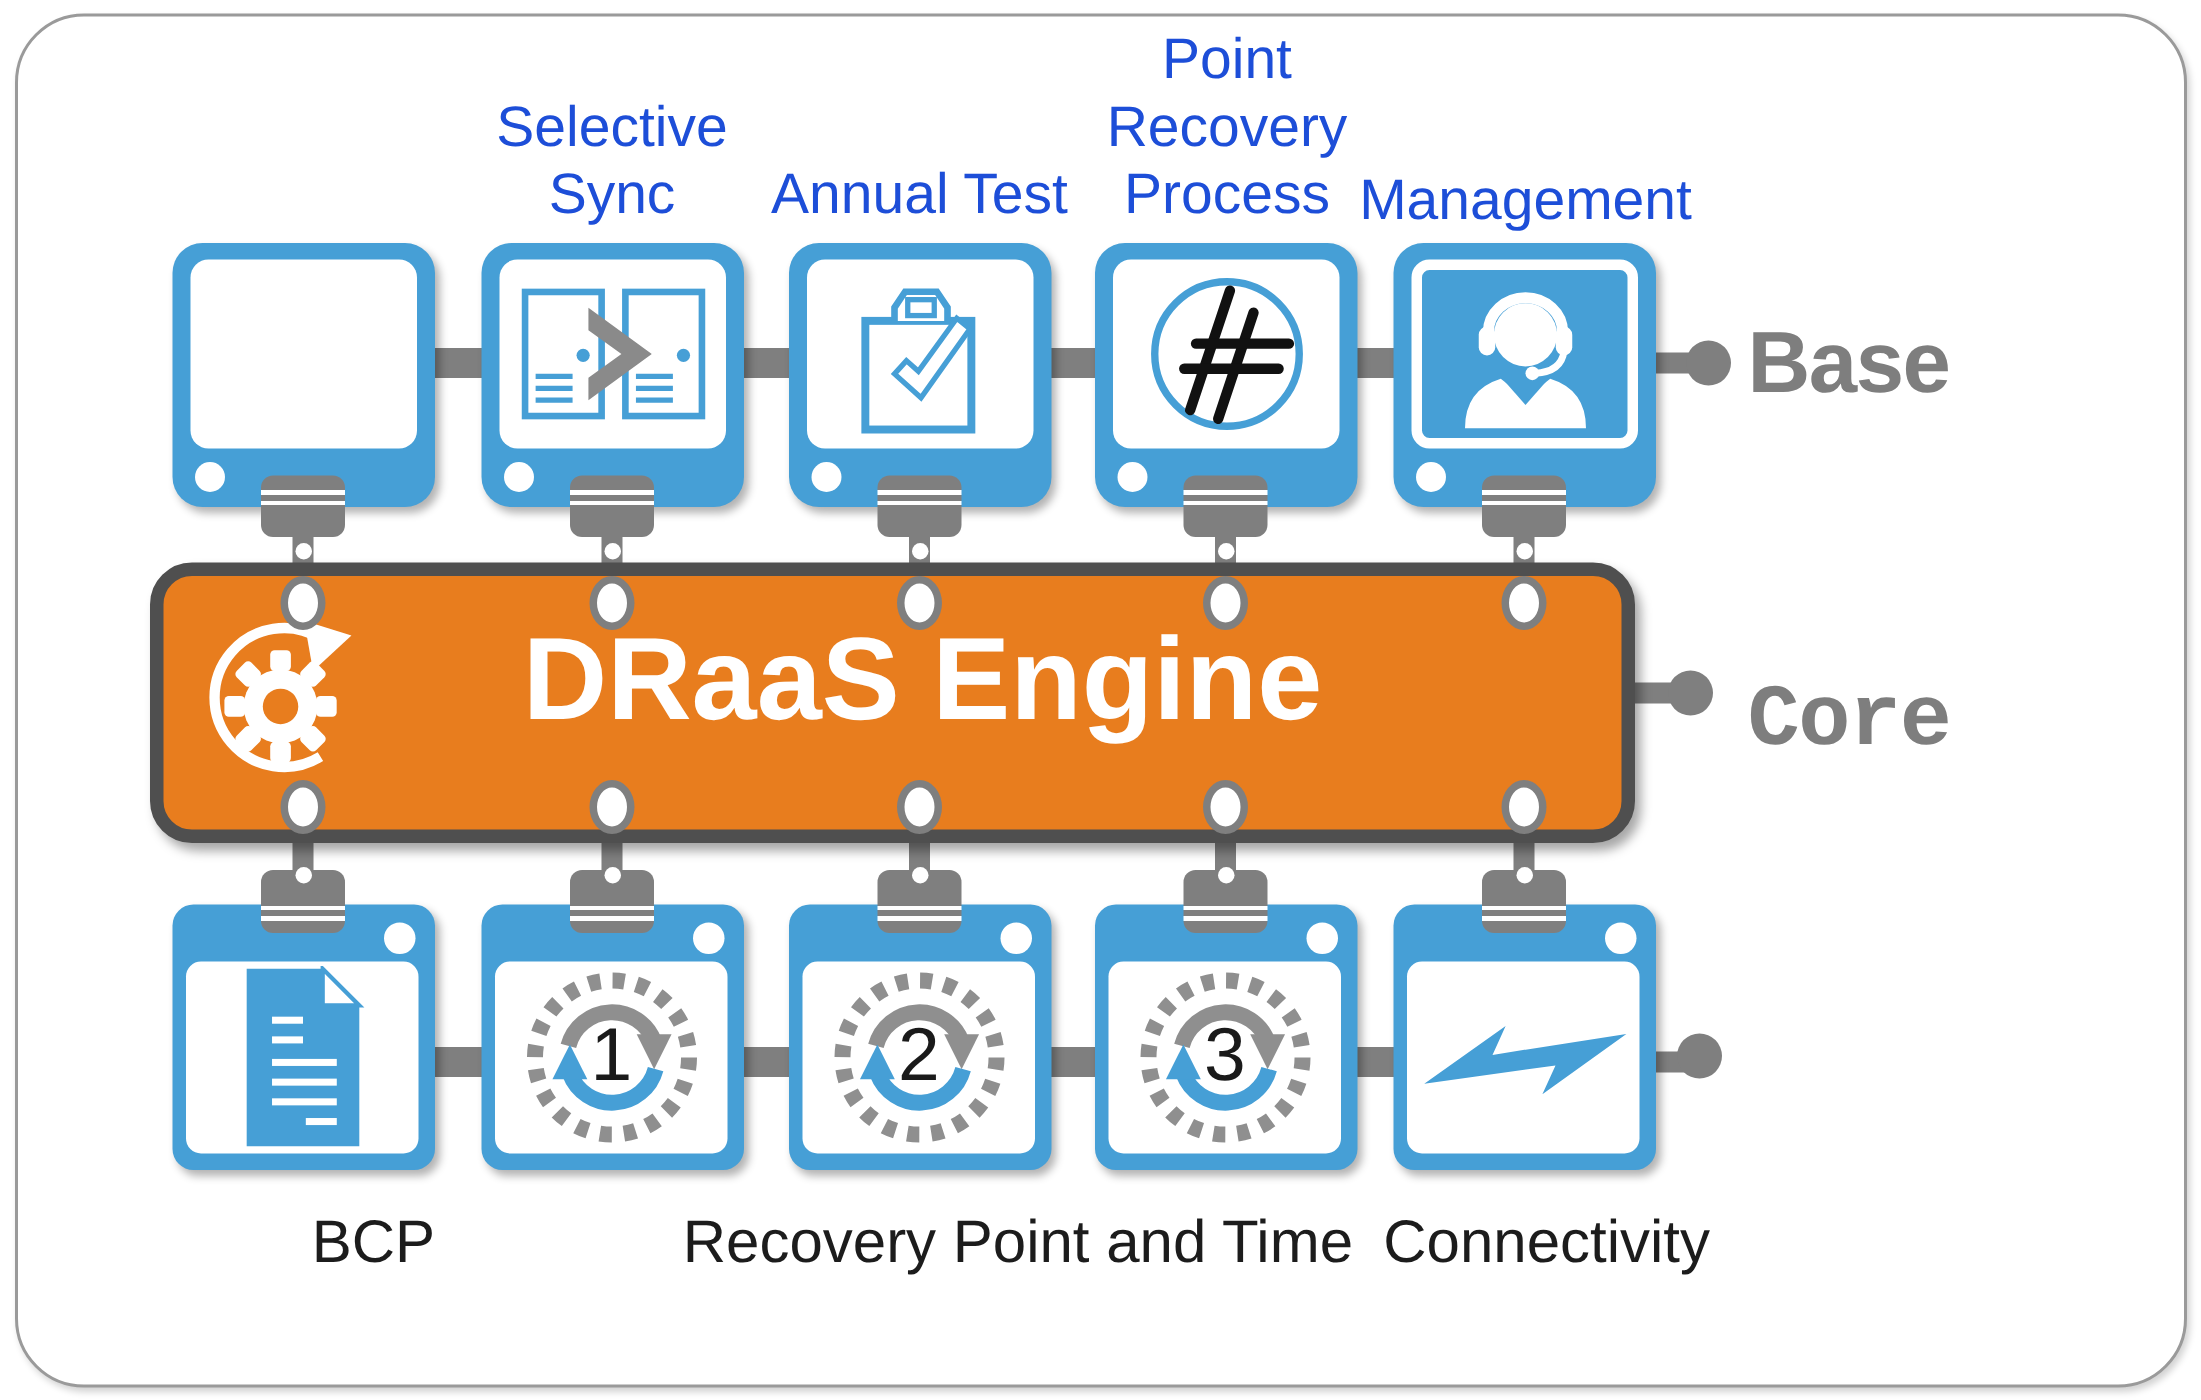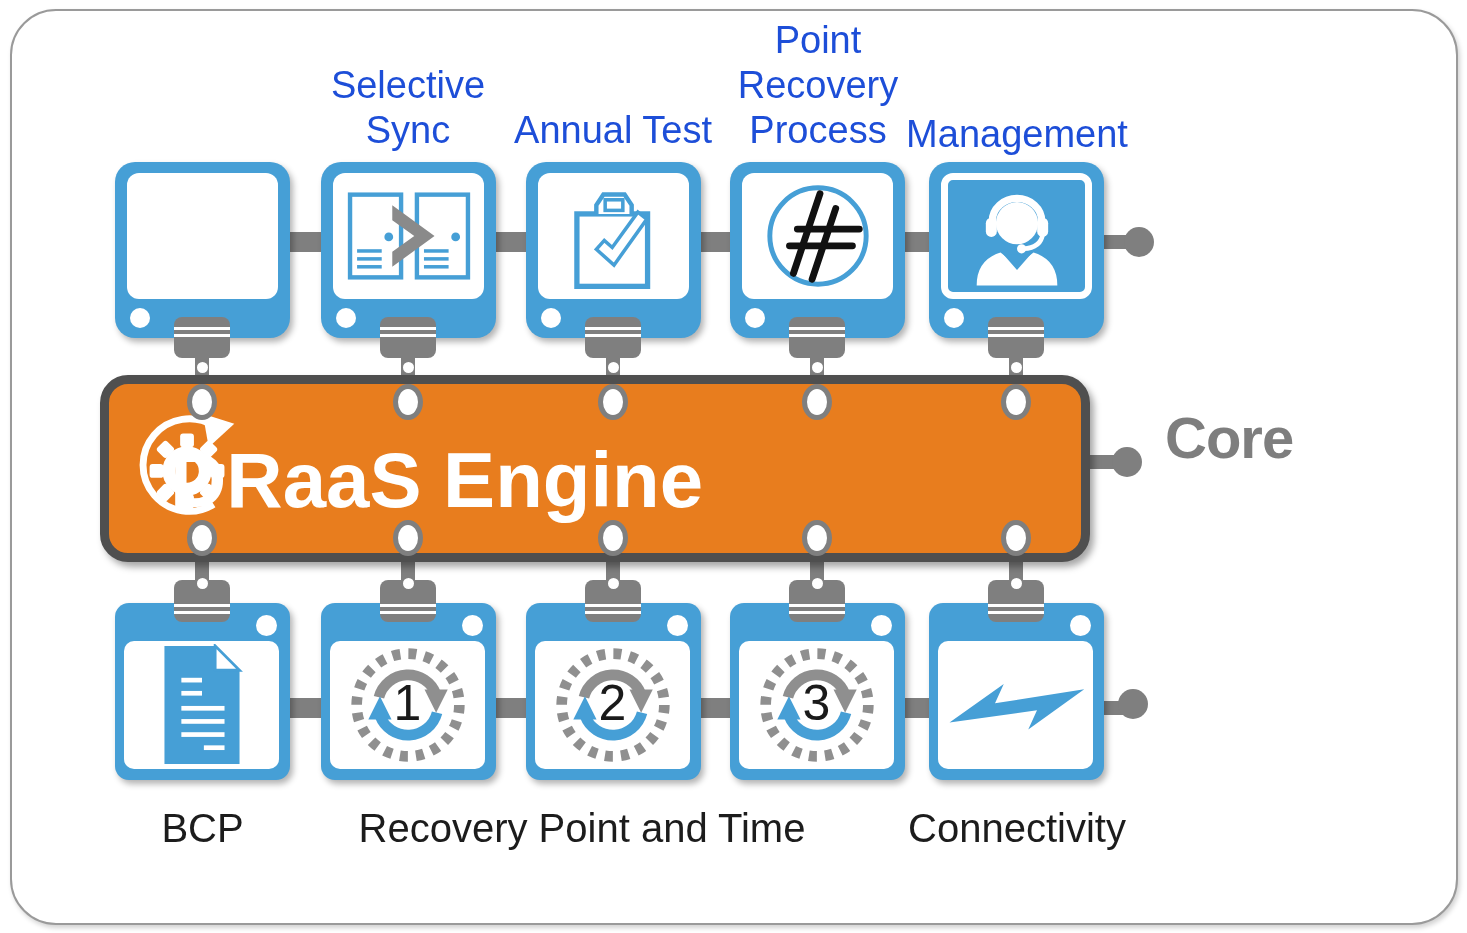--- a/index.html
+++ b/index.html
@@ -26,41 +26,41 @@
   .card-inner{position:absolute;left:9px;top:38px;right:11px;bottom:11px;background:#fff;border-radius:10px;
               display:flex;align-items:center;justify-content:center;}
   .cycle-num{position:absolute;left:0;right:0;top:50%;transform:translateY(-54%);text-align:center;
              font-size:50px;color:#1a1a1a;
              text-shadow:2px 0 0 #fff,-2px 0 0 #fff,0 2px 0 #fff,0 -2px 0 #fff,
                          3px 3px 0 #fff,-3px -3px 0 #fff,3px -3px 0 #fff,-3px 3px 0 #fff;}
 
   
   .core-bar{left:100px;top:375px;width:990px;height:187px;background:#E87D1E;border:9px solid #4F4F4F;
             border-radius:28px;box-sizing:border-box;z-index:2;box-shadow:4px 5px 7px rgba(0,0,0,.35);}
-  .core-title{left:170px;top:414px;width:890px;height:132px;line-height:132px;text-align:left;z-index:3;
+  .core-title{left:170px;top:386px;width:890px;height:132px;line-height:132px;text-align:center;z-index:3;
               font-size:78px;font-weight:900;color:#fff;letter-spacing:0px;}
 
   
   .hbar{height:20px;background:#7F7F7F;z-index:0;}
   .stub{height:14px;background:#7F7F7F;z-index:1;}
   .gdot{width:30px;height:30px;border-radius:50%;background:#7F7F7F;z-index:1;}
   .stem{width:14px;background:#7F7F7F;z-index:1;}
   .minidot{width:11px;height:11px;border-radius:50%;background:#fff;z-index:4;}
   .clamp{width:56px;border-radius:8px;z-index:3;}
   .clamp.top{height:41px;
     background:linear-gradient(to bottom,#7F7F7F 0 10px,#fff 10px 13px,#7F7F7F 13px 17px,#fff 17px 20px,#7F7F7F 20px 100%);}
   .clamp.bot{height:42px;
     background:linear-gradient(to bottom,#7F7F7F 0 24px,#fff 24px 27px,#7F7F7F 27px 31px,#fff 31px 34px,#7F7F7F 34px 100%);}
   .port{width:30px;height:36px;border-radius:50%;background:#fff;border:5px solid #7F7F7F;
         box-sizing:border-box;z-index:3;}
 
   
   .top-label{width:300px;text-align:center;font-size:38px;line-height:45px;color:#1d4ed8;
              white-space:pre-line;z-index:5;}
-  .cap-label{text-align:center;font-size:40px;color:#1C1C1C;z-index:5;}
+  .cap-label{text-align:right;font-size:40px;color:#1C1C1C;z-index:5;}
   .row-label{font-size:58px;font-weight:900;color:#7E7E7E;letter-spacing:-1px;line-height:68px;z-index:5;}
 </style>
 </head>
 <body>
 
 <div id="canvas">
 
   <div class="abs frame"></div>
 
   <div class="abs top-label" style="left:463px;top:108px;">Annual Test</div>
@@ -70,20 +70,21 @@
 Recovery
 Process</div>
   <div class="abs top-label" style="left:867px;top:112px;">Management</div>
 
   <div class="abs hbar" style="left:283px;top:232px;width:44px;"></div>
   <div class="abs hbar" style="left:489px;top:232px;width:44px;"></div>
   <div class="abs hbar" style="left:694px;top:232px;width:44px;"></div>
   <div class="abs hbar" style="left:899px;top:232px;width:44px;"></div>
   <div class="abs stub" style="left:1100px;top:235px;width:28px;"></div>
   <div class="abs gdot" style="left:1124px;top:227px;"></div>
+  <div class="abs row-label" style="left:1165px;top:208px;">Base</div>
 
   <div class="abs device" style="left:115px;top:162px;">
     <div class="screen"></div>
     <div class="device-dot"></div>
   </div>
 
   <div class="abs device" style="left:321px;top:162px;">
     <div class="screen">
       <svg width="132" height="98" viewBox="0 0 150 110">
         <rect x="8" y="8" width="58" height="94" fill="#fff" stroke="#469FD6" stroke-width="5"></rect>
@@ -192,21 +193,21 @@
   <div class="abs port" style="left:802px;top:384px;"></div>
   <div class="abs port" style="left:1001px;top:384px;"></div>
   <div class="abs port" style="left:187px;top:520px;"></div>
   <div class="abs port" style="left:393px;top:520px;"></div>
   <div class="abs port" style="left:598px;top:520px;"></div>
   <div class="abs port" style="left:802px;top:520px;"></div>
   <div class="abs port" style="left:1001px;top:520px;"></div>
 
   <div class="abs stub" style="left:1086px;top:455px;width:30px;"></div>
   <div class="abs gdot" style="left:1112px;top:447px;"></div>
-  <div class="abs row-label" style="left:1165px;top:404px;">Core</div>
+  <div class="abs row-label" style="left:1165px;top:448px;font-family:Liberation Mono, monospace;">Core</div>
 
   <div class="abs stem" style="left:195px;top:545px;height:47px;"></div>
   <div class="abs stem" style="left:401px;top:545px;height:47px;"></div>
   <div class="abs stem" style="left:606px;top:545px;height:47px;"></div>
   <div class="abs stem" style="left:810px;top:545px;height:47px;"></div>
   <div class="abs stem" style="left:1009px;top:545px;height:47px;"></div>
 
   <div class="abs clamp bot" style="left:174px;top:580px;"></div>
   <div class="abs clamp bot" style="left:380px;top:580px;"></div>
   <div class="abs clamp bot" style="left:585px;top:580px;"></div>

